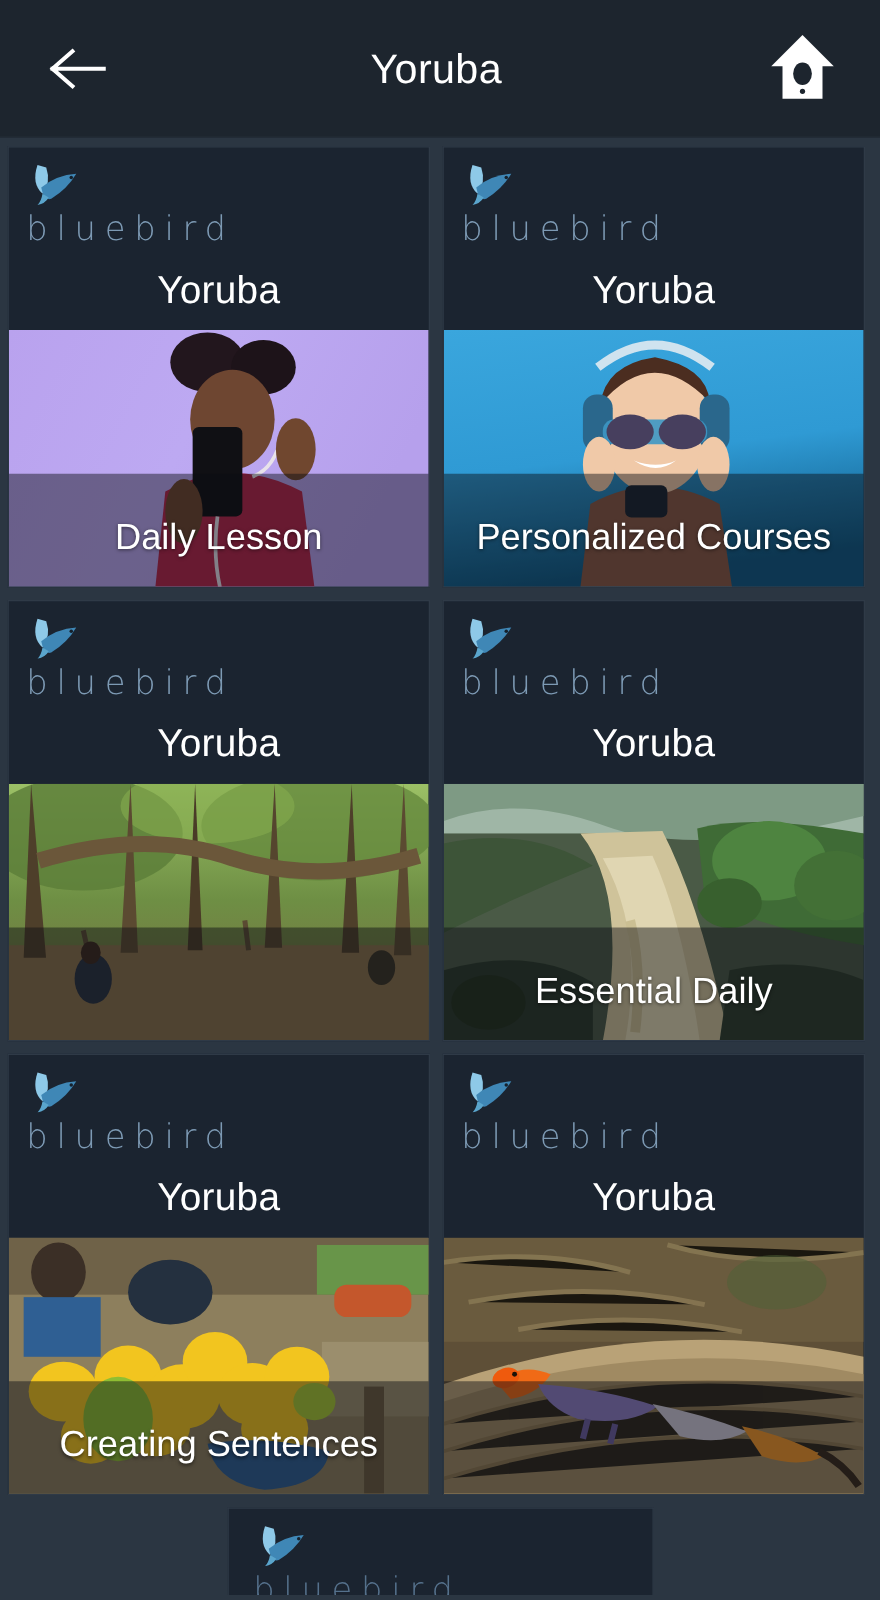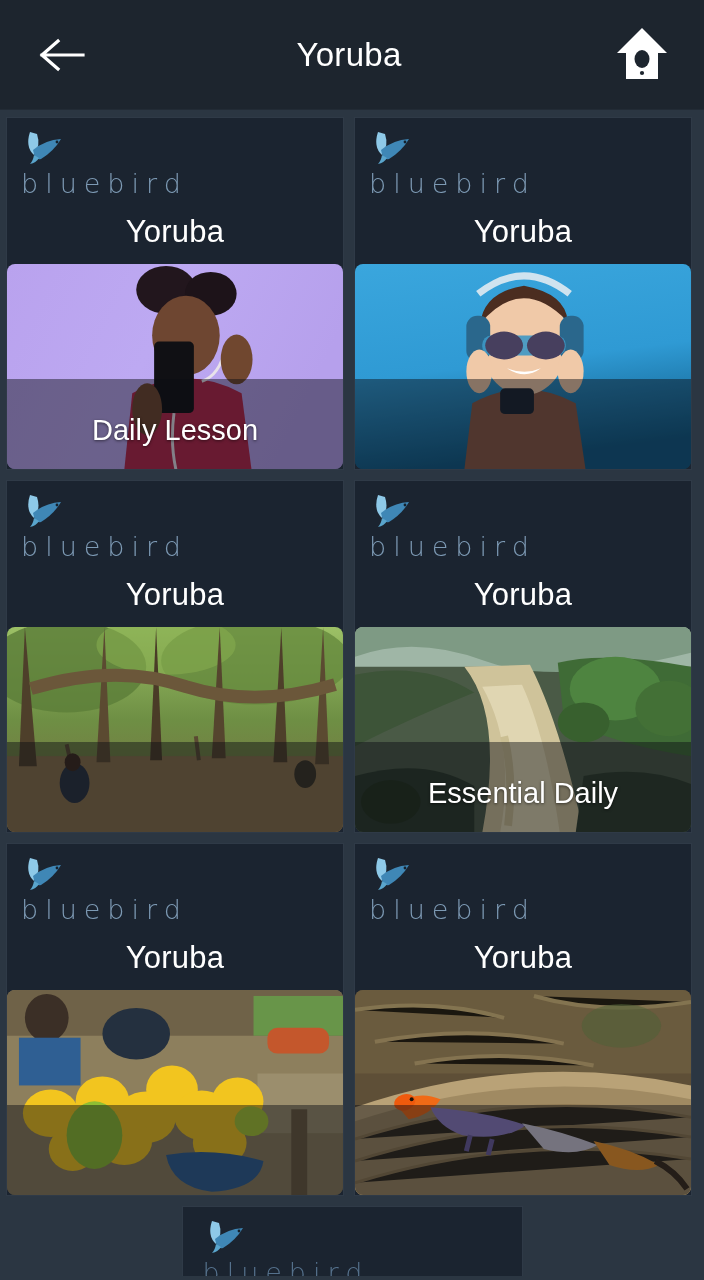--- a/index.html
+++ b/index.html
@@ -95,21 +95,20 @@
   }
 
   
   .card-photo {
     position: absolute;
     left: 0; right: 0;
     top: 146px;
     bottom: 0;
     overflow: hidden;
     z-index: 1;
-    border-radius: 8px;
   }
   .photo-art { position: absolute; inset: 0; }
   .photo-shade {
     position: absolute;
     left: 0; right: 0;
     top: 115px;
     bottom: 0;
     background: rgba(10,14,20,0.46);
     z-index: 4;
   }
@@ -229,20 +228,21 @@
         <rect x="206" y="52" width="24" height="46" rx="11" fill="#2a678c"></rect>
         <rect x="128" y="72" width="84" height="20" rx="9" fill="#3d97c4" opacity="0.9"></rect>
         <ellipse cx="150" cy="82" rx="19" ry="14" fill="#473f5e"></ellipse>
         <ellipse cx="192" cy="82" rx="19" ry="14" fill="#473f5e"></ellipse>
         <path d="M153 105 q18 12 34 0 q-16 7 -34 0 Z" fill="#ffffff"></path>
         <ellipse cx="125" cy="108" rx="13" ry="22" fill="#f0c9a8"></ellipse>
         <ellipse cx="217" cy="108" rx="13" ry="22" fill="#f0c9a8"></ellipse>
         <rect x="146" y="125" width="34" height="26" rx="5" fill="#1b2430"></rect>
       </svg>
       <div class="photo-shade"></div>
+      <div class="card-label">Personalized Courses</div>
     </div>
     <div class="card-head">
       <svg class="brand-bird" viewBox="0 0 44 34">
         <path d="M9 2 Q4 17 13 25 Q20 16 16 4 Z" fill="#8ec9e8"></path>
         <path d="M12 20 Q24 10 40 9 Q33 21 20 29 Q14 31 12 20 Z" fill="#3f87b6"></path>
         <path d="M13 25 Q12 31 9 34 Q15 33 18 28 Z" fill="#5aa5cc"></path>
         <circle cx="36" cy="12" r="1.4" fill="#16212c"></circle>
       </svg>
       <div class="brand-word">bluebird</div>
       <div class="card-lang">Yoruba</div>
@@ -345,20 +345,21 @@
           <ellipse cx="118" cy="152" rx="28" ry="24"></ellipse>
           <ellipse cx="214" cy="154" rx="27" ry="23"></ellipse>
           <ellipse cx="66" cy="160" rx="24" ry="22"></ellipse>
         </g>
         <ellipse cx="88" cy="146" rx="28" ry="34" fill="#8fbe33"></ellipse>
         <ellipse cx="246" cy="132" rx="17" ry="15" fill="#a9c734"></ellipse>
         <path d="M160 166 Q208 158 258 172 Q254 200 206 203 Q166 198 160 166 Z" fill="#2f5f93"></path>
         <rect x="286" y="120" width="16" height="87" fill="#6b5b40"></rect>
       </svg>
       <div class="photo-shade"></div>
+      <div class="card-label">Creating Sentences</div>
     </div>
     <div class="card-head">
       <svg class="brand-bird" viewBox="0 0 44 34">
         <path d="M9 2 Q4 17 13 25 Q20 16 16 4 Z" fill="#8ec9e8"></path>
         <path d="M12 20 Q24 10 40 9 Q33 21 20 29 Q14 31 12 20 Z" fill="#3f87b6"></path>
         <path d="M13 25 Q12 31 9 34 Q15 33 18 28 Z" fill="#5aa5cc"></path>
         <circle cx="36" cy="12" r="1.4" fill="#16212c"></circle>
       </svg>
       <div class="brand-word">bluebird</div>
       <div class="card-lang">Yoruba</div>

